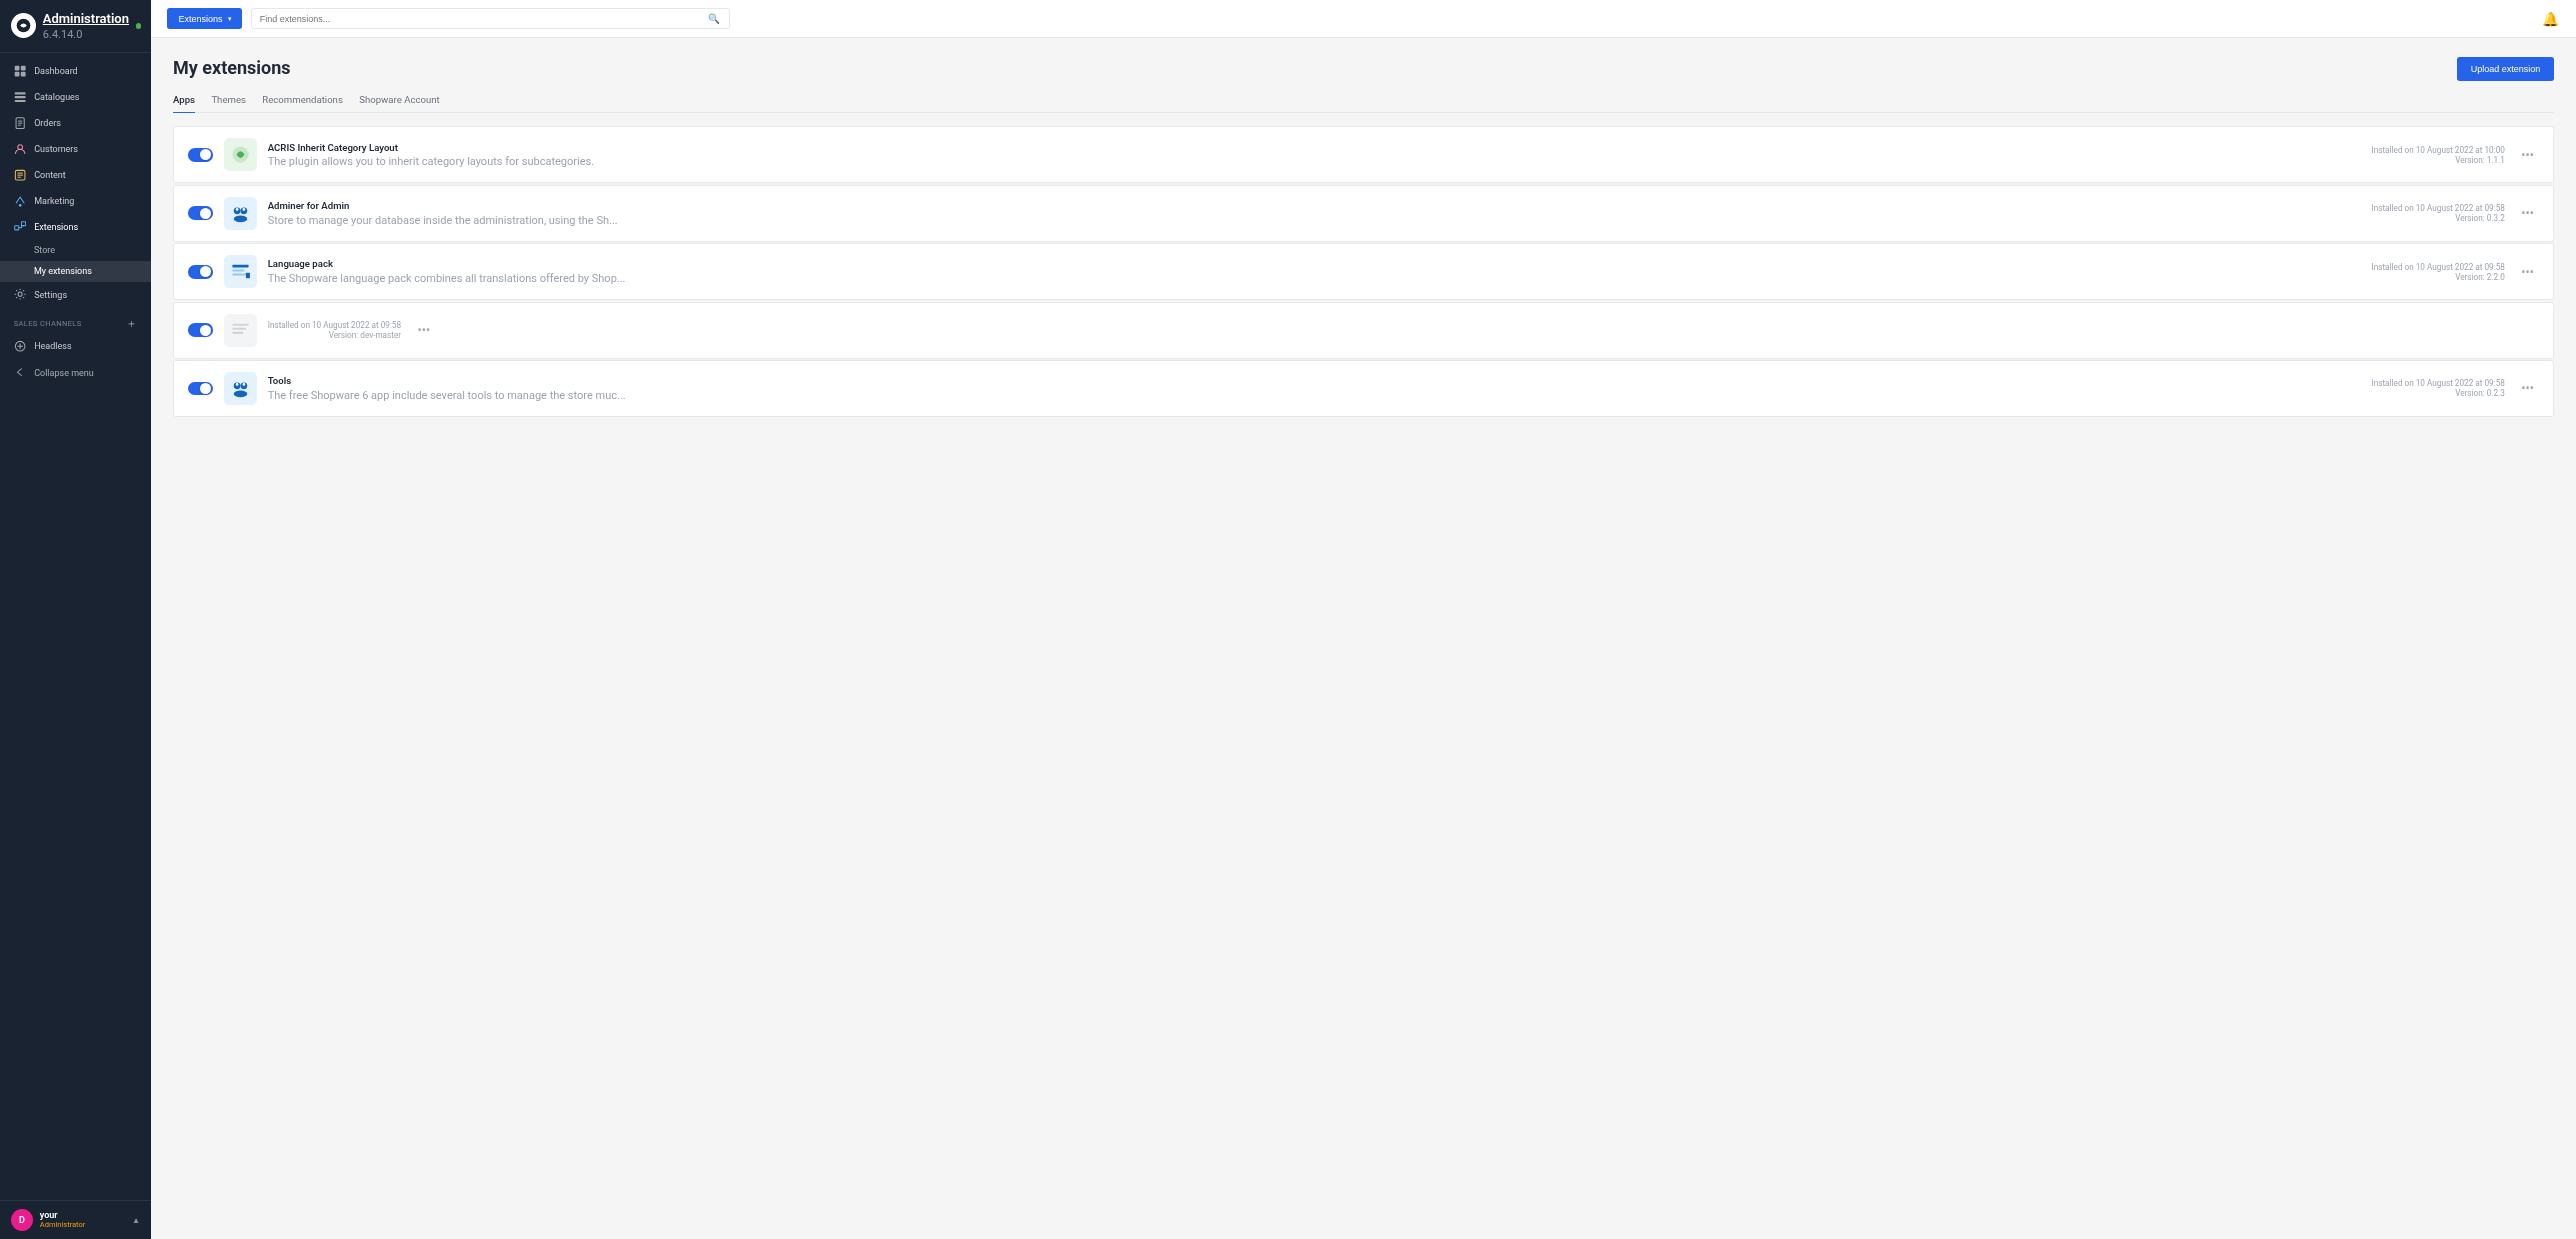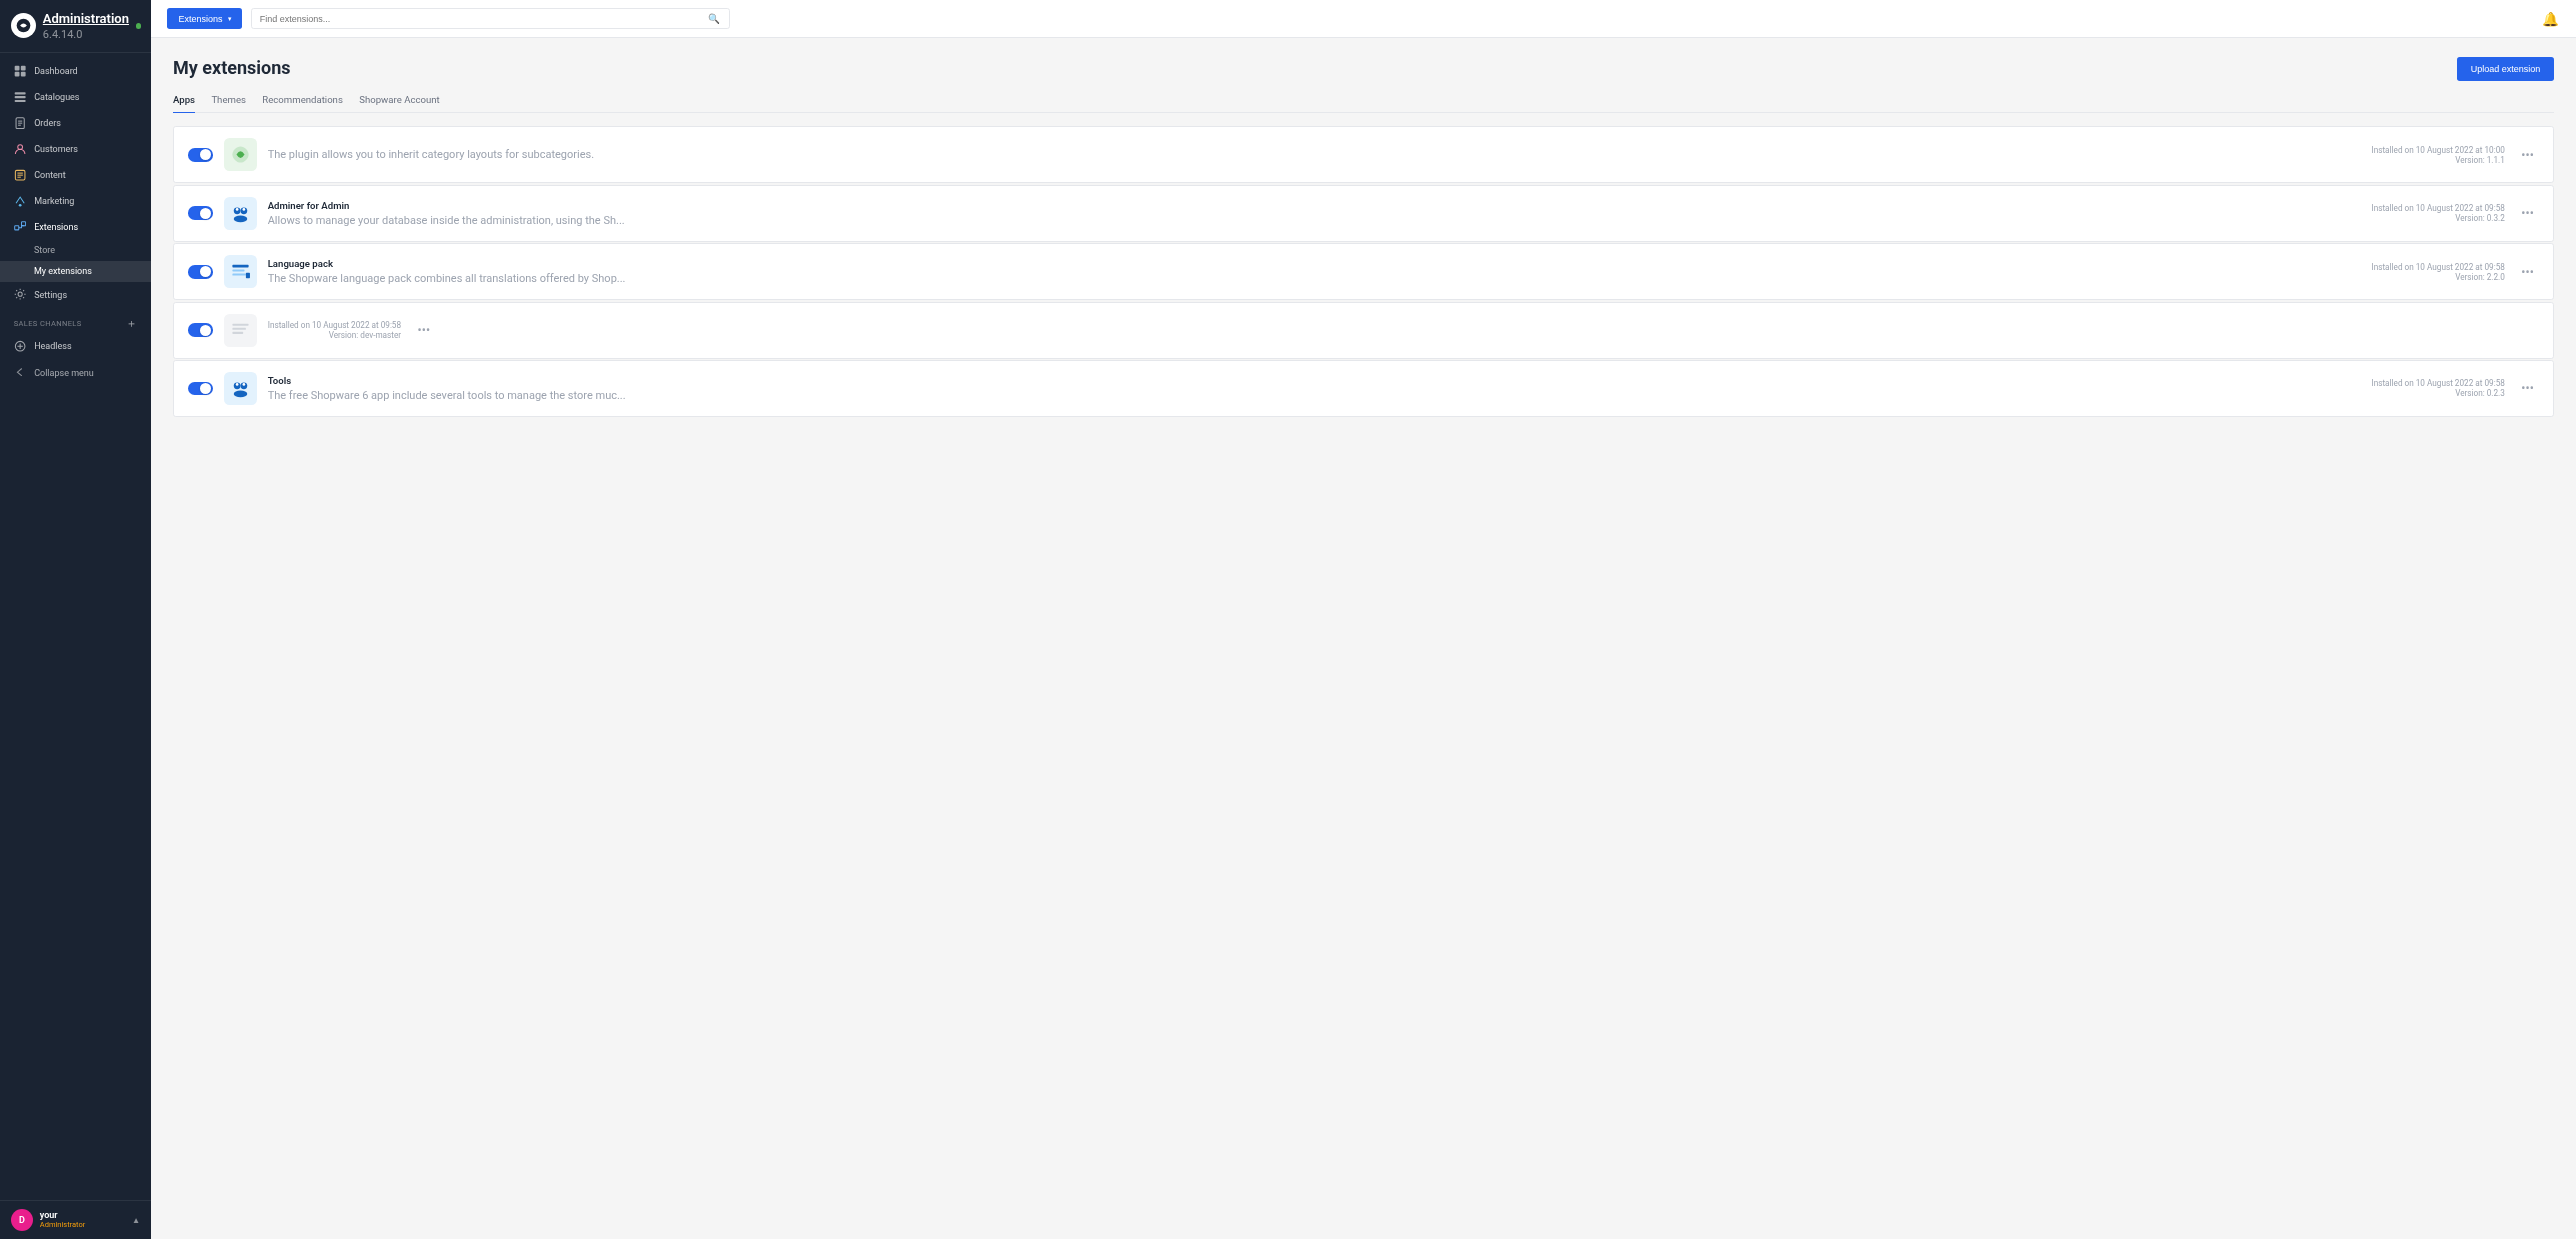--- a/index.html
+++ b/index.html
@@ -419,20 +419,21 @@
           <div class="ext-toggle-knob"></div>
         </div>
         <div class="ext-icon icon-acris">
           <svg width="27" height="27" viewBox="0 0 40 40">
             <circle cx="20" cy="20" r="18" fill="#e8f5e9"></circle>
             <path d="M20 8 C26 8 32 14 32 20 C32 26 26 32 20 32 C14 32 8 26 8 20 C8 14 14 8 20 8Z" fill="#4caf50" opacity="0.2"></path>
             <path d="M14 20 Q20 10 26 20 Q20 30 14 20Z" fill="#4caf50"></path>
           </svg>
         </div>
         <div class="ext-info">
+          <div class="ext-name">ACRIS Inherit Category Layout</div>
           <div class="ext-desc">The plugin allows you to inherit category layouts for subcategories.</div>
         </div>
         <div class="ext-meta">
           <div>Installed on 10 August 2022 at 10:00</div>
           <div>Version: 1.1.1</div>
         </div>
         <span class="ext-more">•••</span>
       </div>
 
       <div class="ext-card">
@@ -444,21 +445,21 @@
             <circle cx="20" cy="20" r="18" fill="#e3f2fd"></circle>
             <circle cx="15" cy="16" r="5" fill="#1565c0"></circle>
             <circle cx="25" cy="16" r="5" fill="#1565c0"></circle>
             <ellipse cx="20" cy="28" rx="10" ry="5" fill="#1565c0"></ellipse>
             <circle cx="15" cy="14" r="2" fill="#fff"></circle>
             <circle cx="25" cy="14" r="2" fill="#fff"></circle>
           </svg>
         </div>
         <div class="ext-info">
           <div class="ext-name">Adminer for Admin</div>
-          <div class="ext-desc">Allows to manage your database inside the administration, using the Sh...</div>
+          <div class="ext-desc">Store to manage your database inside the administration, using the Sh...</div>
         </div>
         <div class="ext-meta">
           <div>Installed on 10 August 2022 at 09:58</div>
           <div>Version: 0.3.2</div>
         </div>
         <span class="ext-more">•••</span>
       </div>
 
       <div class="ext-card">
         <div class="ext-toggle">

